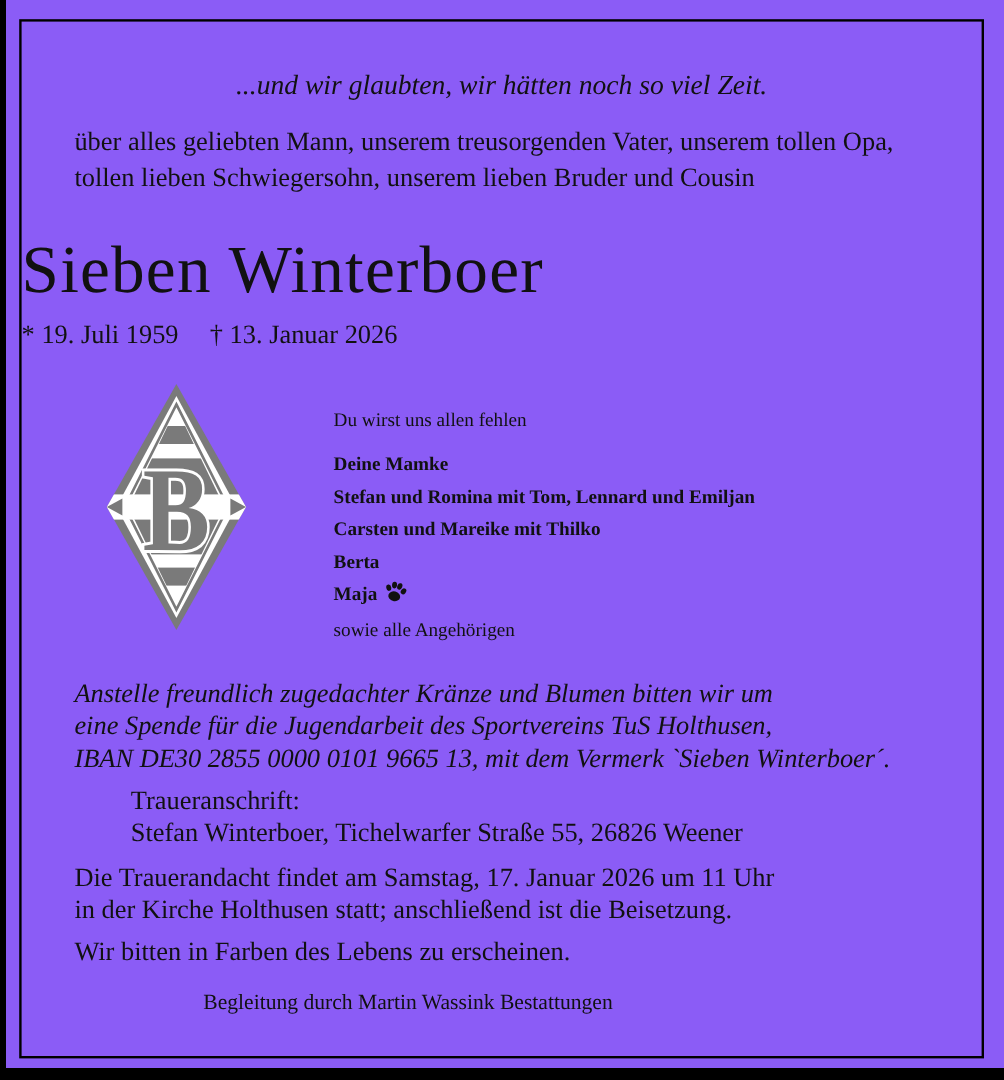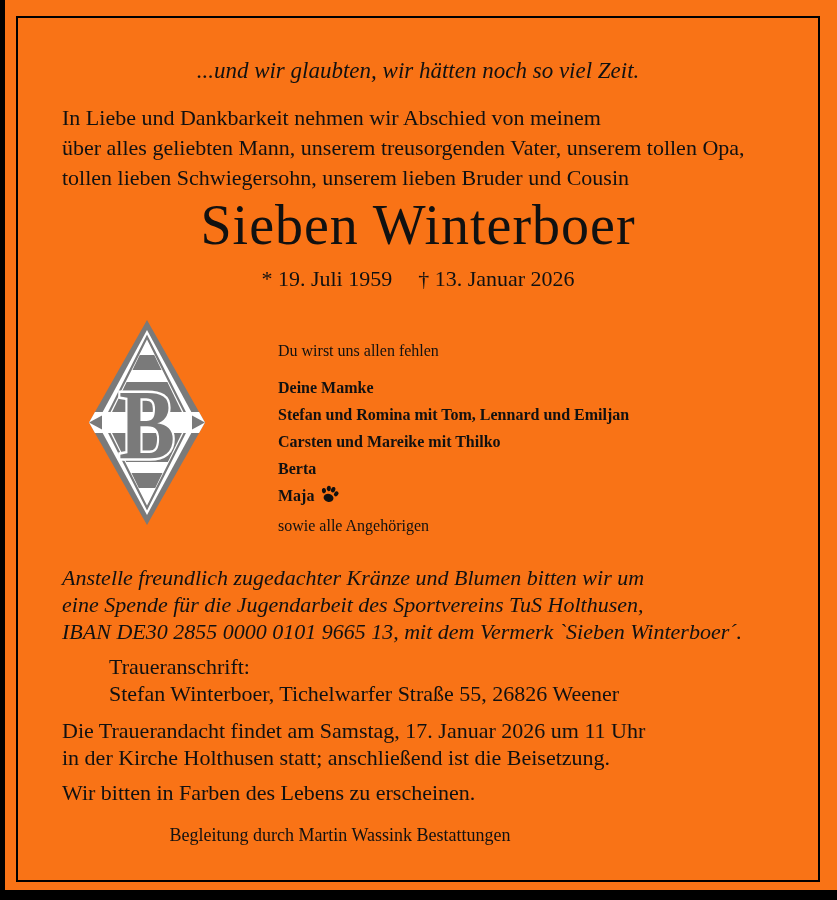--- a/index.html
+++ b/index.html
@@ -1,29 +1,29 @@
 <!DOCTYPE html>
 <html><head>
 <meta charset="utf-8">
 <style>
   html,body{margin:0;padding:0;}
   body{width:837px;height:900px;background:#fff;overflow:hidden;}
   .sheet{
-    position:relative;width:837px;height:900px;background:#f97316;
+    position:relative;width:837px;height:900px;background:#8b5cf6;
     font-family:"Liberation Serif","DejaVu Serif",serif;color:#111;
   }
   .edge-left{position:absolute;left:0;top:0;width:5px;height:900px;background:#000;}
   .edge-bottom{position:absolute;left:0;top:890px;width:837px;height:10px;background:#000;}
   .frame{position:absolute;left:16px;top:16px;width:800px;height:862px;border:2px solid #000;}
   .quote{position:absolute;left:18px;top:57px;width:800px;text-align:center;
          font-style:italic;font-size:23px;line-height:28px;}
   .intro{position:absolute;left:62px;top:103px;font-size:22px;line-height:30px;}
-  .name{position:absolute;left:18px;top:194px;width:800px;text-align:center;
+  .name{position:absolute;left:18px;top:194px;width:800px;
         font-size:56px;line-height:62px;letter-spacing:1px;}
-  .dates{position:absolute;left:18px;top:266px;width:800px;text-align:center;font-size:22px;}
+  .dates{position:absolute;left:18px;top:266px;width:800px;font-size:22px;}
   .dates .death{margin-left:26px;}
   .logo{position:absolute;left:89px;top:320px;width:116px;height:205px;}
   .family{position:absolute;left:278px;top:337px;font-size:16px;}
   .farewell{line-height:28px;margin-bottom:9px;}
   .mourner{font-weight:bold;line-height:27px;}
   .suffix{line-height:27px;}
   .paw{display:inline-block;vertical-align:-3px;margin-left:5px;}
   .donation{position:absolute;left:62px;top:564px;font-size:22px;line-height:27px;font-style:italic;}
   .address{position:absolute;left:62px;top:653px;font-size:22px;line-height:27px;margin-left:47px;}
   .service{position:absolute;left:62px;top:717px;font-size:22px;line-height:27px;}
@@ -35,21 +35,20 @@
 <body>
 
 <div class="sheet">
   <div class="edge-left"></div>
   <div class="edge-bottom"></div>
   <div class="frame"></div>
 
   <div class="quote">...und wir glaubten, wir hätten noch so viel Zeit.</div>
 
   <div class="intro">
-    <div>In Liebe und Dankbarkeit nehmen wir Abschied von meinem</div>
     <div>über alles geliebten Mann, unserem treusorgenden Vater, unserem tollen Opa,</div>
     <div>tollen lieben Schwiegersohn, unserem lieben Bruder und Cousin</div>
   </div>
 
   <div class="name">Sieben Winterboer</div>
 
   <div class="dates">
     <span class="birth">* 19. Juli 1959</span><span class="death">† 13. Januar 2026</span>
   </div>
 

